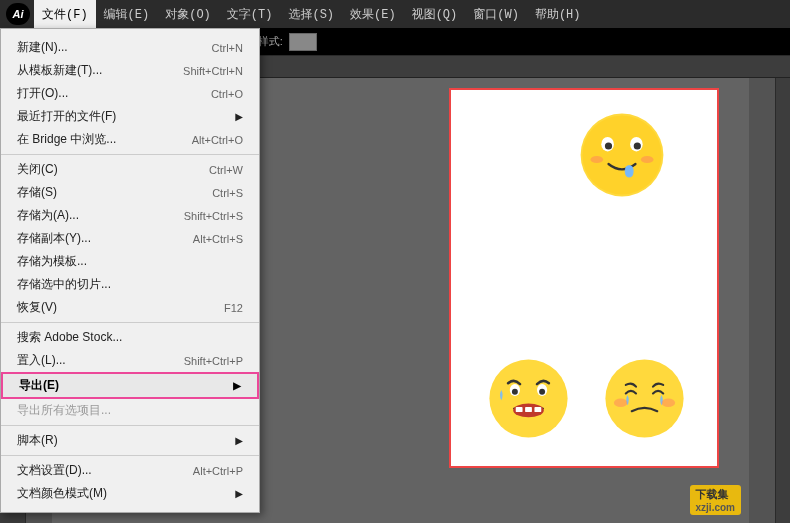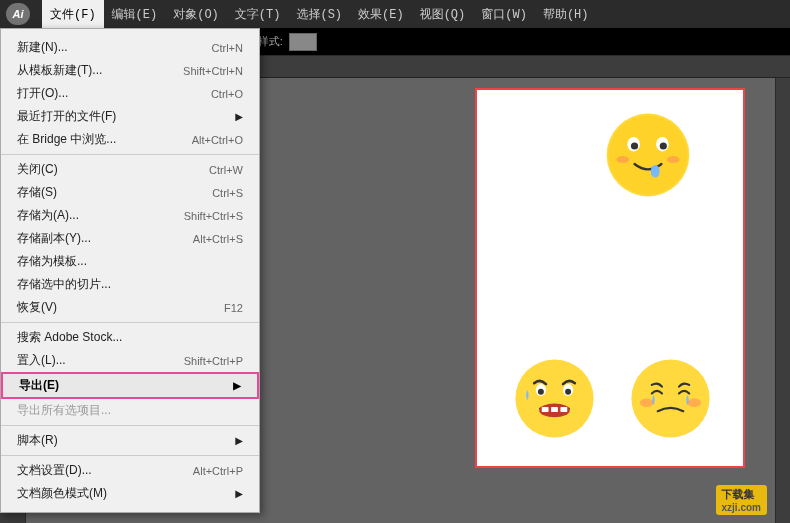--- a/index.html
+++ b/index.html
@@ -18,29 +18,29 @@
       height: 28px;
       background: #2b2b2b;
       display: flex;
       align-items: center;
       padding: 0 6px;
       gap: 4px;
     }
     .ai-logo {
       width: 24px;
       height: 22px;
-      background: #737373;
+      background: #000000;
       display: flex;
       align-items: center;
       justify-content: center;
       font-size: 11px;
       font-weight: bold;
       color: white;
       border-radius: 11px;
-      margin-right: 8px;
+      margin-right: 0;
       font-style: italic;
     }
     .menu-bar {
       display: flex;
       gap: 0;
       flex: 1;
       font-family: Liberation Mono, monospace;
     }
     .menu-item {
       color: #cccccc;
@@ -147,20 +147,21 @@
       font-size: 10px;
       color: #aaa;
       cursor: pointer;
     }
 
     
     .main-area {
       display: flex;
       height: calc(523px - 28px - 28px - 22px);
       position: relative;
+      gap: 26px;
     }
 
     
     .tools-panel {
       width: 26px;
       background: #3b3b3b;
       display: flex;
       flex-direction: column;
       align-items: center;
       padding: 4px 0;

